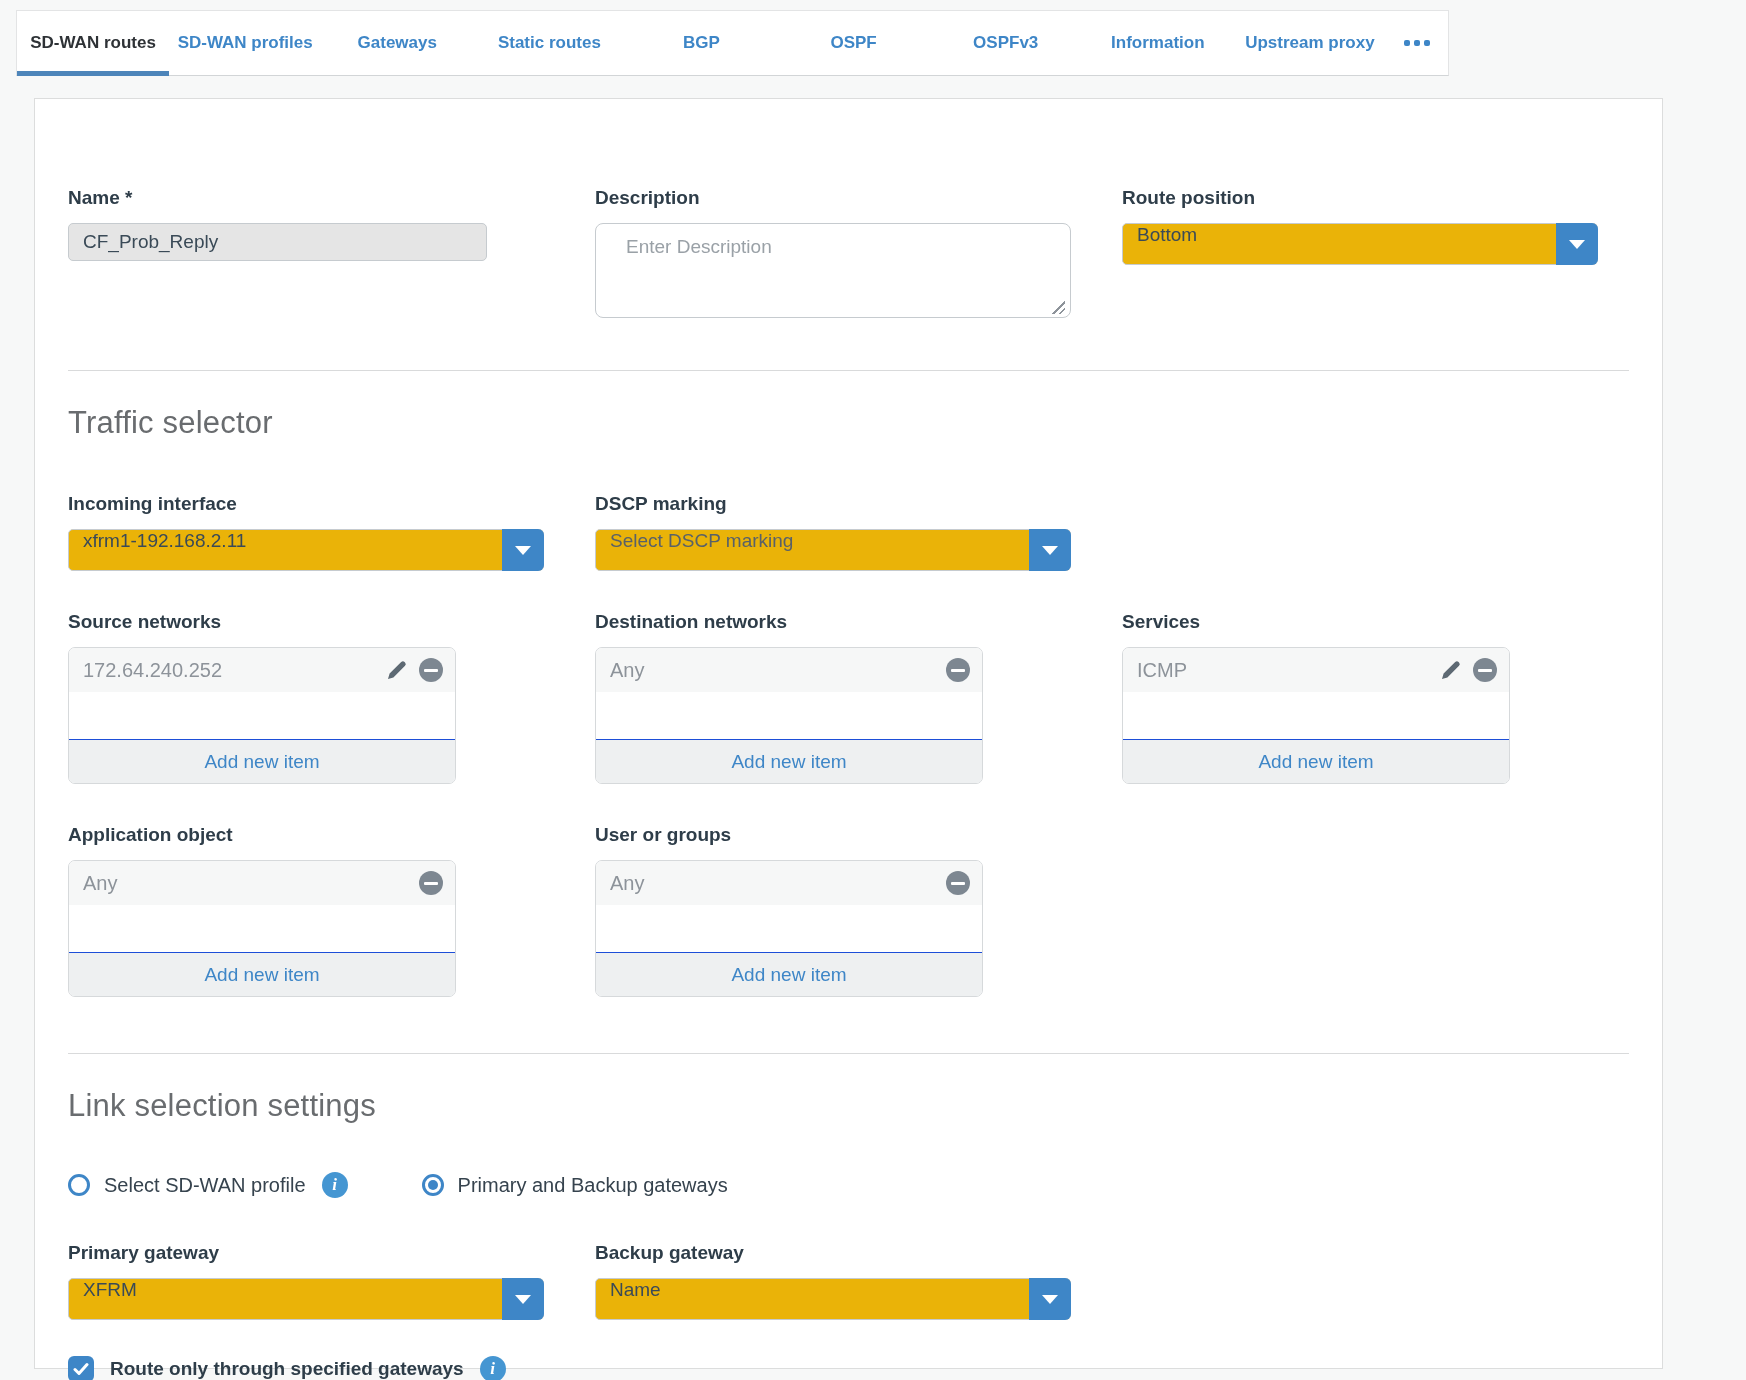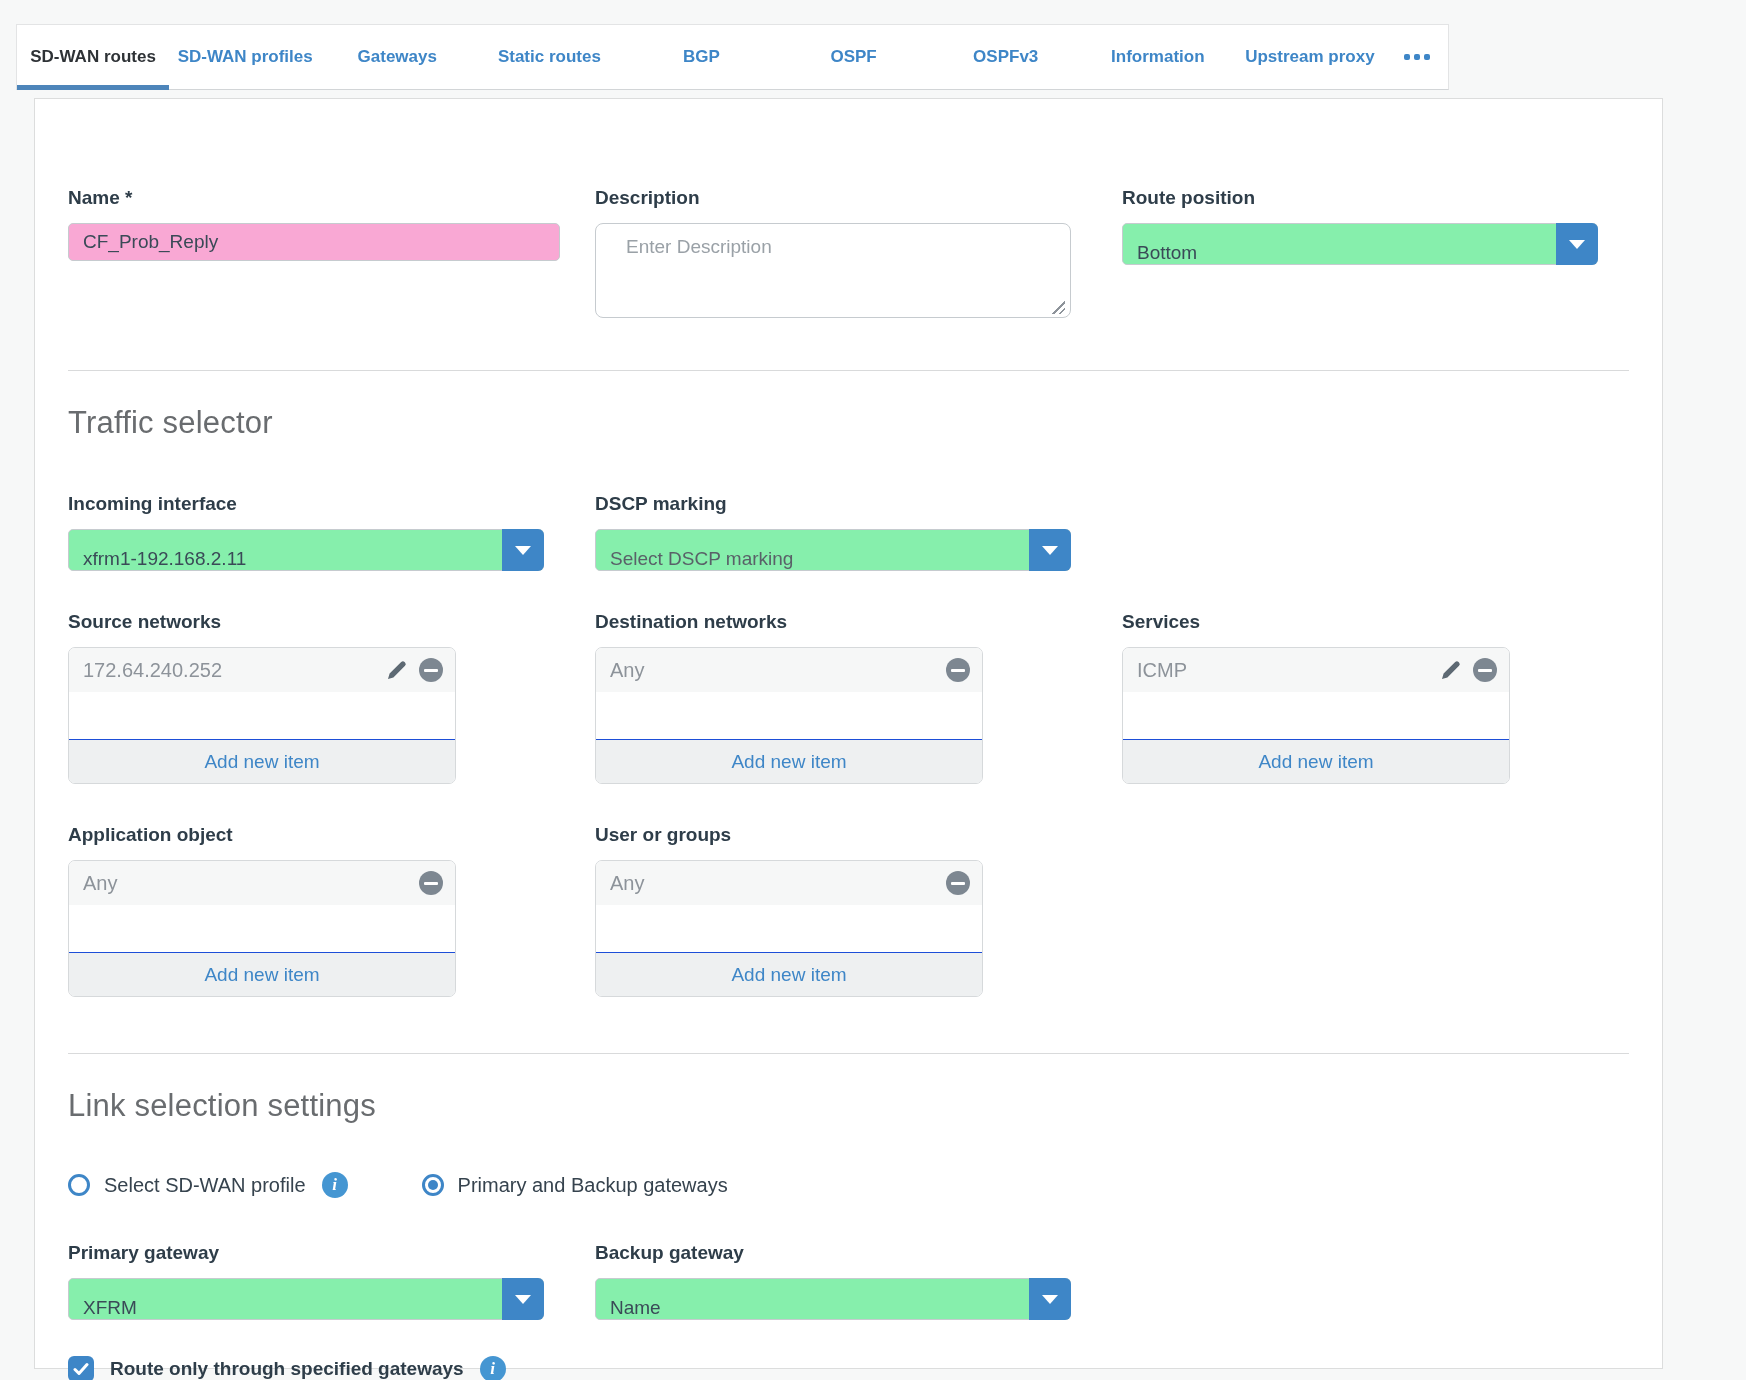--- a/index.html
+++ b/index.html
@@ -6,21 +6,21 @@
   html, body {
     width: 1746px; height: 1380px;
     background: #f7f8f8;
     font-family: "Liberation Sans", sans-serif;
     color: #2e3d49;
     overflow: hidden;
   }
 
   
   .tabbar {
-    position: absolute; left: 16px; top: 24px;
+    position: absolute; left: 16px; top: 10px;
     width: 1433px; height: 66px;
     background: #ffffff;
     border: 1px solid #e3e4e5;
     border-bottom: 1px solid #d2d5d7;
     display: flex; align-items: stretch; justify-content: space-between;
   }
   .tab {
     flex: 1 1 0;
     display: flex; align-items: center; justify-content: center;
     font-size: 17px; font-weight: 700;
@@ -59,25 +59,25 @@
     font-size: 19px; font-weight: 700; color: #2e3d49;
     margin-bottom: 14px; display: block;
   }
   .section-title {
     font-size: 31px; font-weight: 400; color: #696c6f;
     letter-spacing: 0.2px;
   }
 
   
   .text-input {
-    width: 492px; height: 38px;
+    width: 419px; height: 38px;
     border: 1px solid #c6cbcf; border-radius: 5px;
     font-family: "Liberation Sans", sans-serif;
     font-size: 19px; color: #3a4a57;
-    padding: 0 14px; background: #f9a8d4; outline: none;
+    padding: 0 14px; background: #e5e5e5; outline: none;
   }
   .textarea-wrap { position: relative; width: 476px; }
   textarea.desc {
     width: 476px; height: 95px;
     border: 1px solid #c6cbcf; border-radius: 8px;
     font-family: "Liberation Sans", sans-serif;
     font-size: 19px; color: #3a4a57;
     padding: 12px 30px; background: #fff; outline: none;
     resize: none;
   }
@@ -87,22 +87,22 @@
     width: 15px; height: 15px;
     background: repeating-linear-gradient(135deg, transparent 0 3px, #8d939a 3px 4.5px);
     clip-path: polygon(100% 0, 100% 100%, 0 100%);
     pointer-events: none;
   }
 
   
   .dropdown {
     position: relative; width: 476px; height: 42px;
     border: 1px solid #c6cbcf; border-radius: 5px;
-    background: #86efac; cursor: pointer;
-    display: flex; align-items: flex-end;
+    background: #eab308; cursor: pointer;
+    display: flex; align-items: flex-start;
   }
   .dropdown-value {
     font-size: 19px; color: #3a4a57; padding-left: 14px;
     flex: 1 1 auto; white-space: nowrap; overflow: hidden;
   }
   .dropdown-value.placeholder { color: #596168; }
   .dropdown-btn {
     position: absolute; right: -1px; top: -1px;
     width: 42px; height: 42px;
     background: #3e86c7;

